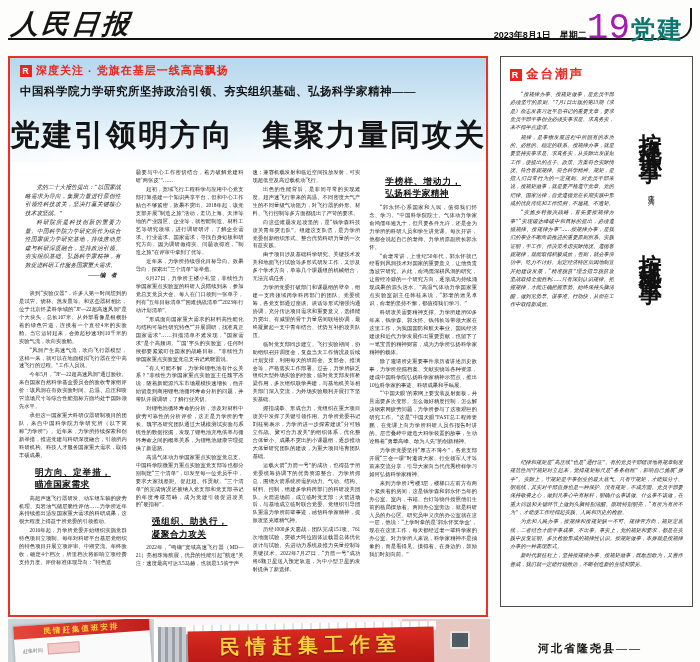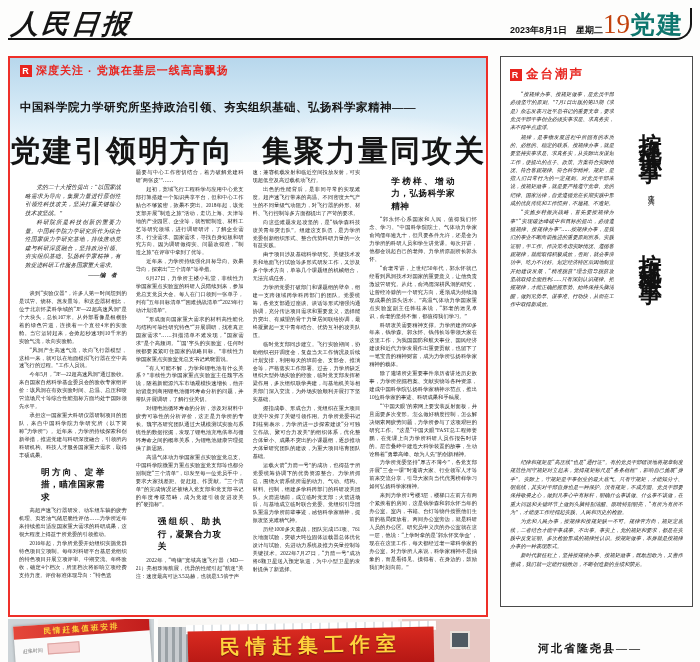--- a/index.html
+++ b/index.html
@@ -5,50 +5,50 @@
   html,body{margin:0;padding:0;background:#888;}
   .page{position:relative;width:700px;height:662px;background:#fdfdfc;overflow:hidden;
         font-family:"Liberation Serif","DejaVu Serif",serif;color:#222;}
   
   .logo{position:absolute;left:12px;top:6px;font-size:27px;font-weight:bold;font-style:italic;
         letter-spacing:3px;color:#151515;transform:skewX(-6deg);}
   .header-rule{position:absolute;left:8px;top:8px;width:682px;height:30px;
         border-bottom:2px solid #151515;border-right:2px solid #151515;border-bottom-right-radius:16px;}
   .masthead-right{position:absolute;right:16px;top:8px;display:flex;align-items:baseline;}
   .m-date{font-size:9px;font-weight:bold;font-family:"Liberation Sans",sans-serif;color:#111;}
-  .m-num{font-size:27px;font-family:Liberation Serif, serif;color:#c2410c;}
+  .m-num{font-size:36px;font-family:Liberation Mono, monospace;color:#a21caf;}
   .m-section{font-size:25px;font-weight:bold;letter-spacing:2px;color:#0f766e;}
   
   .main-article{position:absolute;left:8px;top:56px;width:480px;height:561px;box-sizing:border-box;
         border:2.5px solid #ee2f28;background:#fff;overflow:hidden;}
   .article-head{position:relative;height:104px;box-sizing:border-box;padding:5px 10px 0;
         background:
           radial-gradient(ellipse 220px 60px at 75% 95%,rgba(255,255,255,.95),rgba(255,255,255,0) 70%),
           radial-gradient(ellipse 180px 50px at 20% 100%,rgba(255,255,255,.8),rgba(255,255,255,0) 70%),
           linear-gradient(180deg,#b7d7ec 0%,#cfe6f4 40%,#eaf5fb 80%,#f7fbfd 100%);}
   .kicker{display:flex;align-items:center;gap:4px;color:#e8251f;font-weight:bold;font-size:11px;
         font-family:"Liberation Sans",sans-serif;letter-spacing:1px;}
   .r-badge{display:inline-flex;align-items:center;justify-content:center;width:12px;height:12px;
         background:#e8251f;color:#fff;font-size:9px;font-weight:bold;flex:0 0 auto;}
   .kicker-dot{color:#e8251f;font-weight:bold;}
-  .overline{margin-top:22px;font-size:11.5px;font-weight:bold;color:#141414;letter-spacing:.5px;}
+  .overline{margin-top:6px;font-size:11.5px;font-weight:bold;color:#141414;letter-spacing:.5px;}
   .headline{margin-top:16px;display:flex;justify-content:center;gap:28px;white-space:nowrap;
         font-family:"Liberation Sans",sans-serif;font-weight:900;font-size:30px;color:#141414;letter-spacing:2px;}
   .byline{margin-top:2px;text-align:center;font-size:8px;color:#333;letter-spacing:2px;}
   
   .article-body{display:flex;gap:9px;box-sizing:border-box;height:457px;padding:7px 9px 6px;overflow:hidden;}
   .col{flex:1;overflow:hidden;text-align:justify;font-size:5.3px;line-height:1.5;color:#262626;}
   .b-p{margin:0 0 1px;text-indent:2em;}
   .b-cont{margin:0 0 1px;text-indent:0;}
   .b-note{margin:10px 0 1px;padding:0 6px;text-indent:2em;font-size:5.7px;font-style:italic;color:#1c1c1c;}
   .b-note.first{margin-top:14px;}
   .b-note.follow{margin-top:0;}
   .b-sig{margin:2px 10px 10px 0;text-align:right;font-size:5.7px;font-style:italic;font-weight:bold;}
-  .b-h{margin:6px 22px 4px;font-family:"Liberation Sans",sans-serif;font-weight:bold;font-size:8.6px;
-        line-height:1.45;color:#111;text-indent:0;letter-spacing:.5px;}
+  .b-h{margin:6px 16px 4px;font-family:"Liberation Sans",sans-serif;font-weight:bold;font-size:8.6px;
+        line-height:1.45;color:#111;text-indent:0;letter-spacing:.5px;text-decoration:underline;}
   
   .sidebar{position:absolute;left:500px;top:56px;width:193px;height:551px;box-sizing:border-box;
         border:1px solid #4a4a4a;background:#fff;padding:9px 9px 6px;overflow:hidden;}
   .sidebar-head{display:flex;align-items:center;gap:4px;color:#e8251f;font-weight:bold;font-size:12.5px;
         font-family:"Liberation Sans",sans-serif;letter-spacing:2px;margin-bottom:7px;}
   .sidebar-top{display:flex;gap:5px;height:362px;overflow:hidden;}
   .side-text{flex:1;text-align:justify;font-size:5.2px;line-height:1.6;font-style:italic;color:#222;overflow:hidden;}
   .side-text p{margin:0 0 1px;text-indent:2em;}
   .v-title-wrap{width:64px;display:flex;justify-content:center;}
   .v-title{writing-mode:vertical-rl;text-orientation:upright;font-size:23px;font-weight:bold;color:#111;

